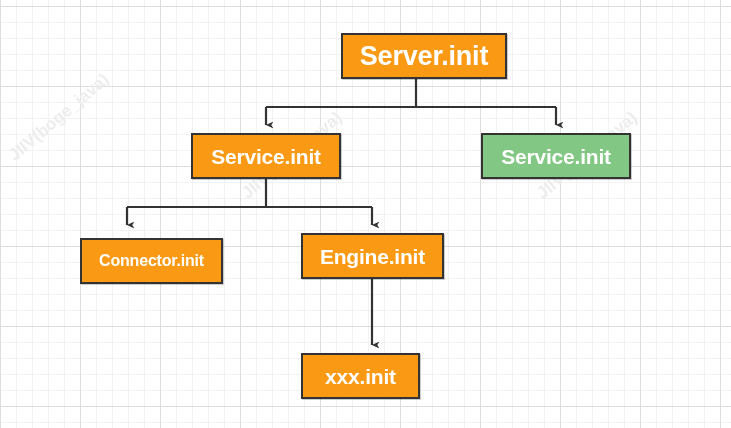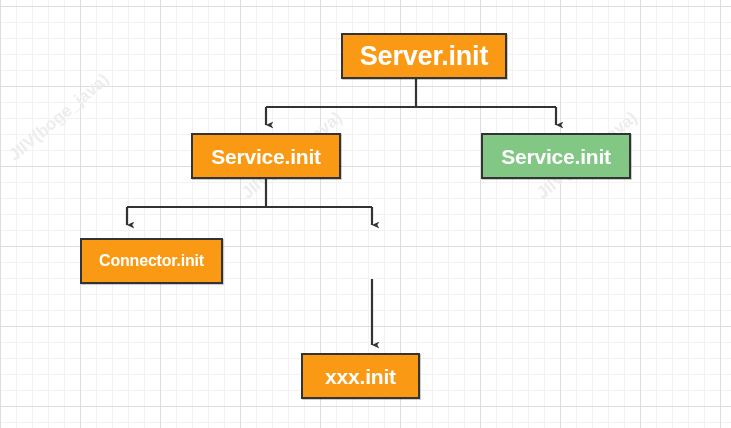--- a/index.html
+++ b/index.html
@@ -89,18 +89,21 @@
   </div>
 
   <div class="node" style="left:481px;top:133px;width:150px;height:46px;background:#82c784;font-size:21px;">
     <span>Service.init</span>
   </div>
 
   <div class="node" style="left:56px;top:238px;width:143px;height:46px;background:#fa9a14;font-size:16px;margin-left:24px;">
     <span>Connector.init</span>
   </div>
 
+  <div class="node" style="left:301px;top:233px;width:143px;height:46px;background:#fa9a14;font-size:21px;">
+    <span>Engine.init</span>
+  </div>
 
   <div class="node" style="left:301px;top:353px;width:119px;height:46px;background:#fa9a14;font-size:21px;">
     <span>xxx.init</span>
   </div>
 
 </div>
 
 </body></html>

